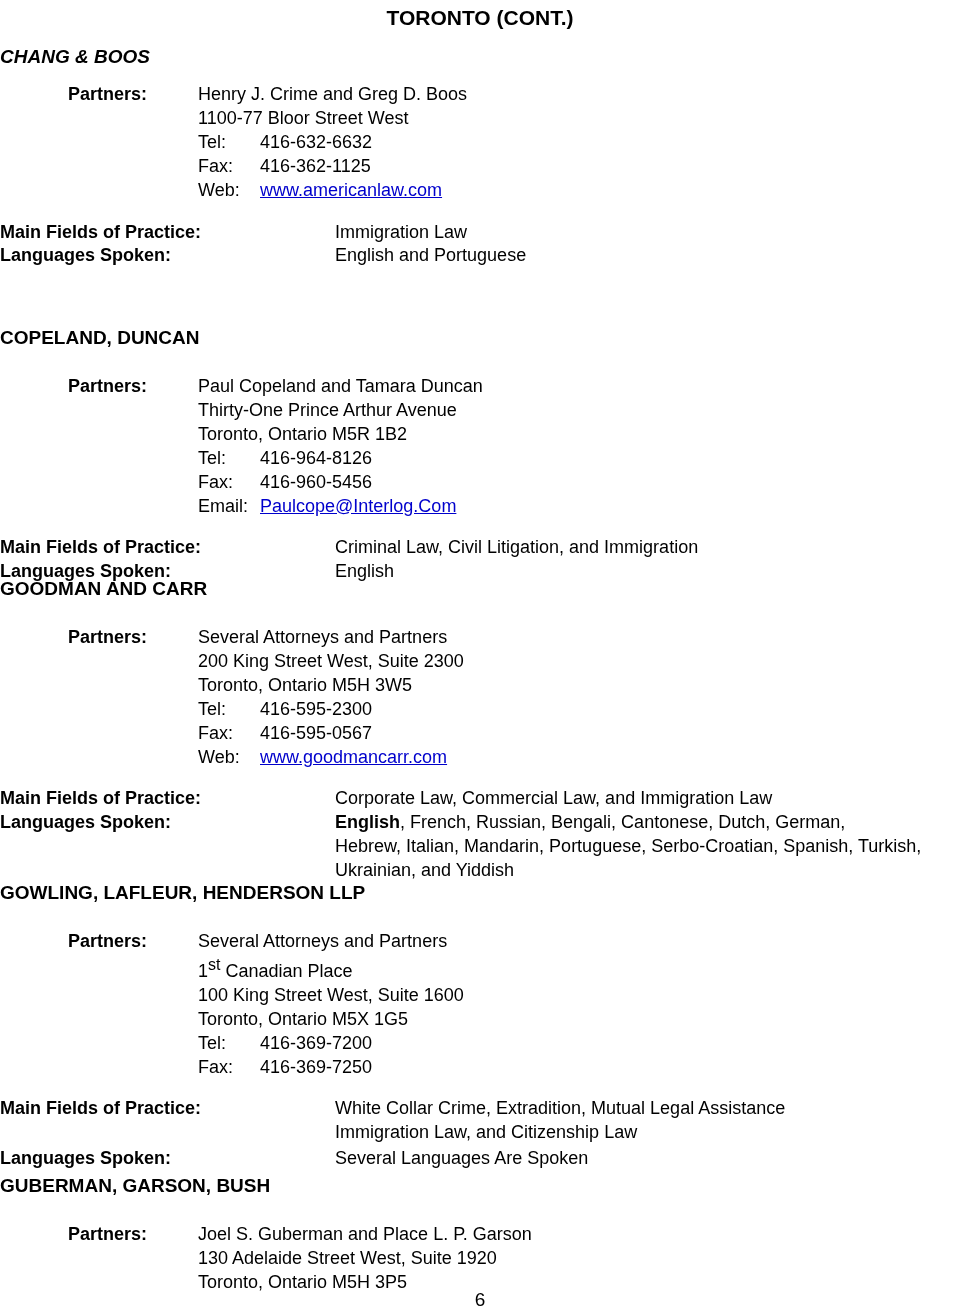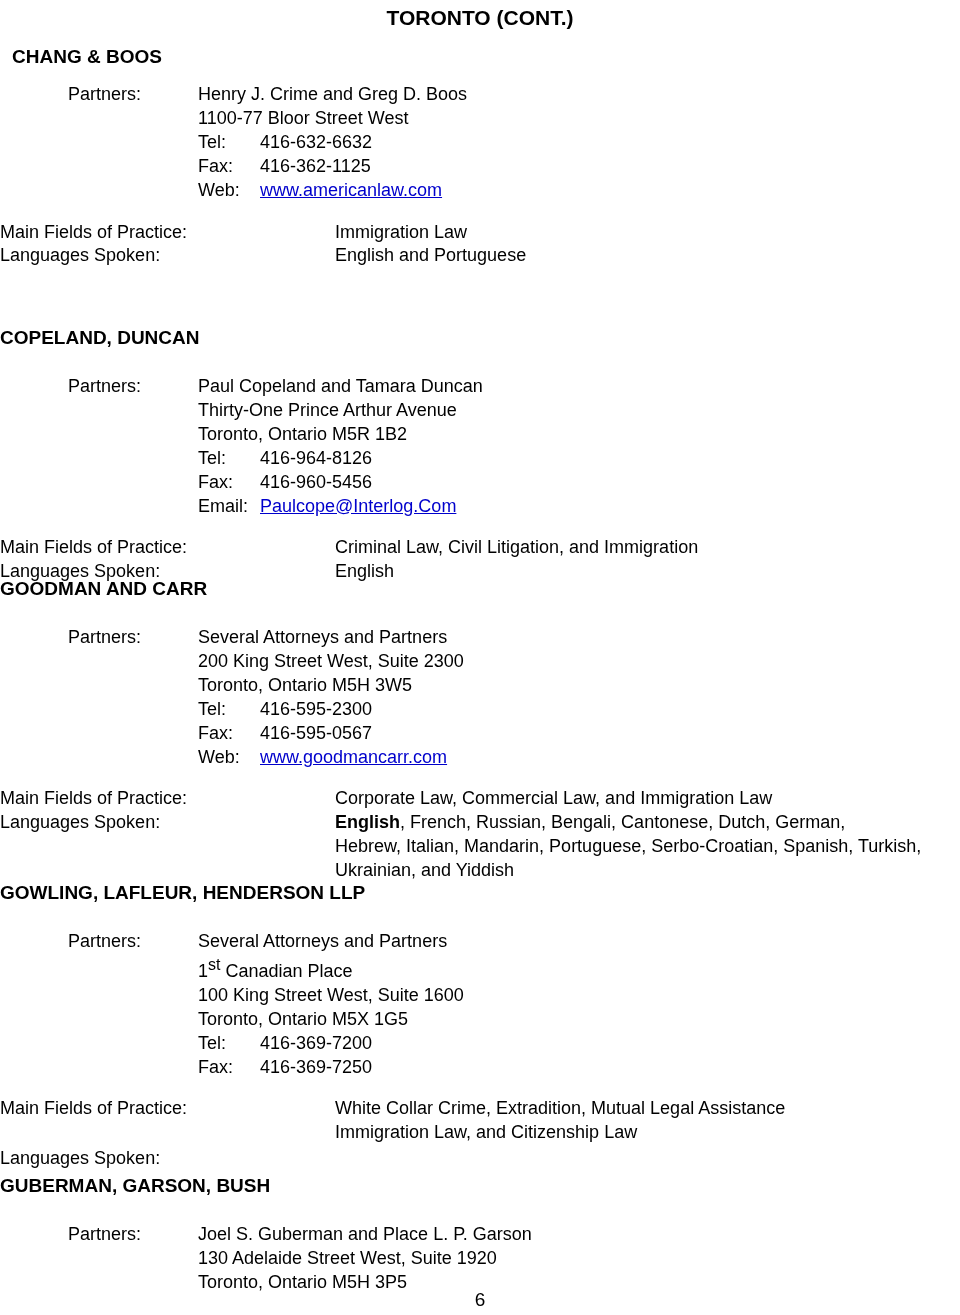--- a/index.html
+++ b/index.html
@@ -48,21 +48,21 @@
     left: 0;
     width: 960px;
   }
 
   .row {
     display: flex;
     align-items: flex-start;
     line-height: 1.33;
   }
   .lbl {
-    font-weight: normal;
+    font-weight: bold;
     font-size: 18px;
     white-space: nowrap;
   }
   .val {
     font-size: 18px;
   }
 
   .indent-label {
     width: 130px;
     flex: 0 0 130px;
@@ -113,21 +113,21 @@
   .bold-inline { font-weight: bold; }
 </style>
 </head>
 <body>
 
 <div class="page">
 
   <div class="hdr-center">TORONTO (CONT.)</div>
 
   <div class="block" style="top:46px;">
-    <div class="firm-name" style="margin-left:12px;">CHANG &amp; BOOS</div>
+    <div class="firm-name" style="margin-left:0px;font-style:italic;">CHANG &amp; BOOS</div>
 
     <div class="row" style="margin-top:15px;">
       <div class="lbl indent-label">Partners:</div>
       <div class="contact-lines">
         <div>Henry J. Crime and Greg D. Boos</div>
         <div>1100-77 Bloor Street West</div>
         <div class="tel-row">
           <span class="tel-key">Tel:</span>
           <span>416-632-6632</span>
         </div>
@@ -247,20 +247,21 @@
 
     <div class="row" style="margin-top:18px;">
       <div class="lbl" style="width:335px;flex:0 0 335px;">Main Fields of Practice:</div>
       <div class="multi">
         <div>White Collar Crime, Extradition, Mutual Legal Assistance</div>
         <div>Immigration Law, and Citizenship Law</div>
       </div>
     </div>
     <div class="row" style="margin-top:2px;">
       <div class="lbl" style="width:335px;flex:0 0 335px;">Languages Spoken:</div>
+      <div class="val">Several Languages Are Spoken</div>
     </div>
   </div>
 
   <div class="block" style="top:1175px;">
     <div class="firm-name">GUBERMAN, GARSON, BUSH</div>
 
     <div class="row" style="margin-top:26px;">
       <div class="lbl indent-label">Partners:</div>
       <div class="contact-lines">
         <div>Joel S. Guberman and Place L. P. Garson</div>

